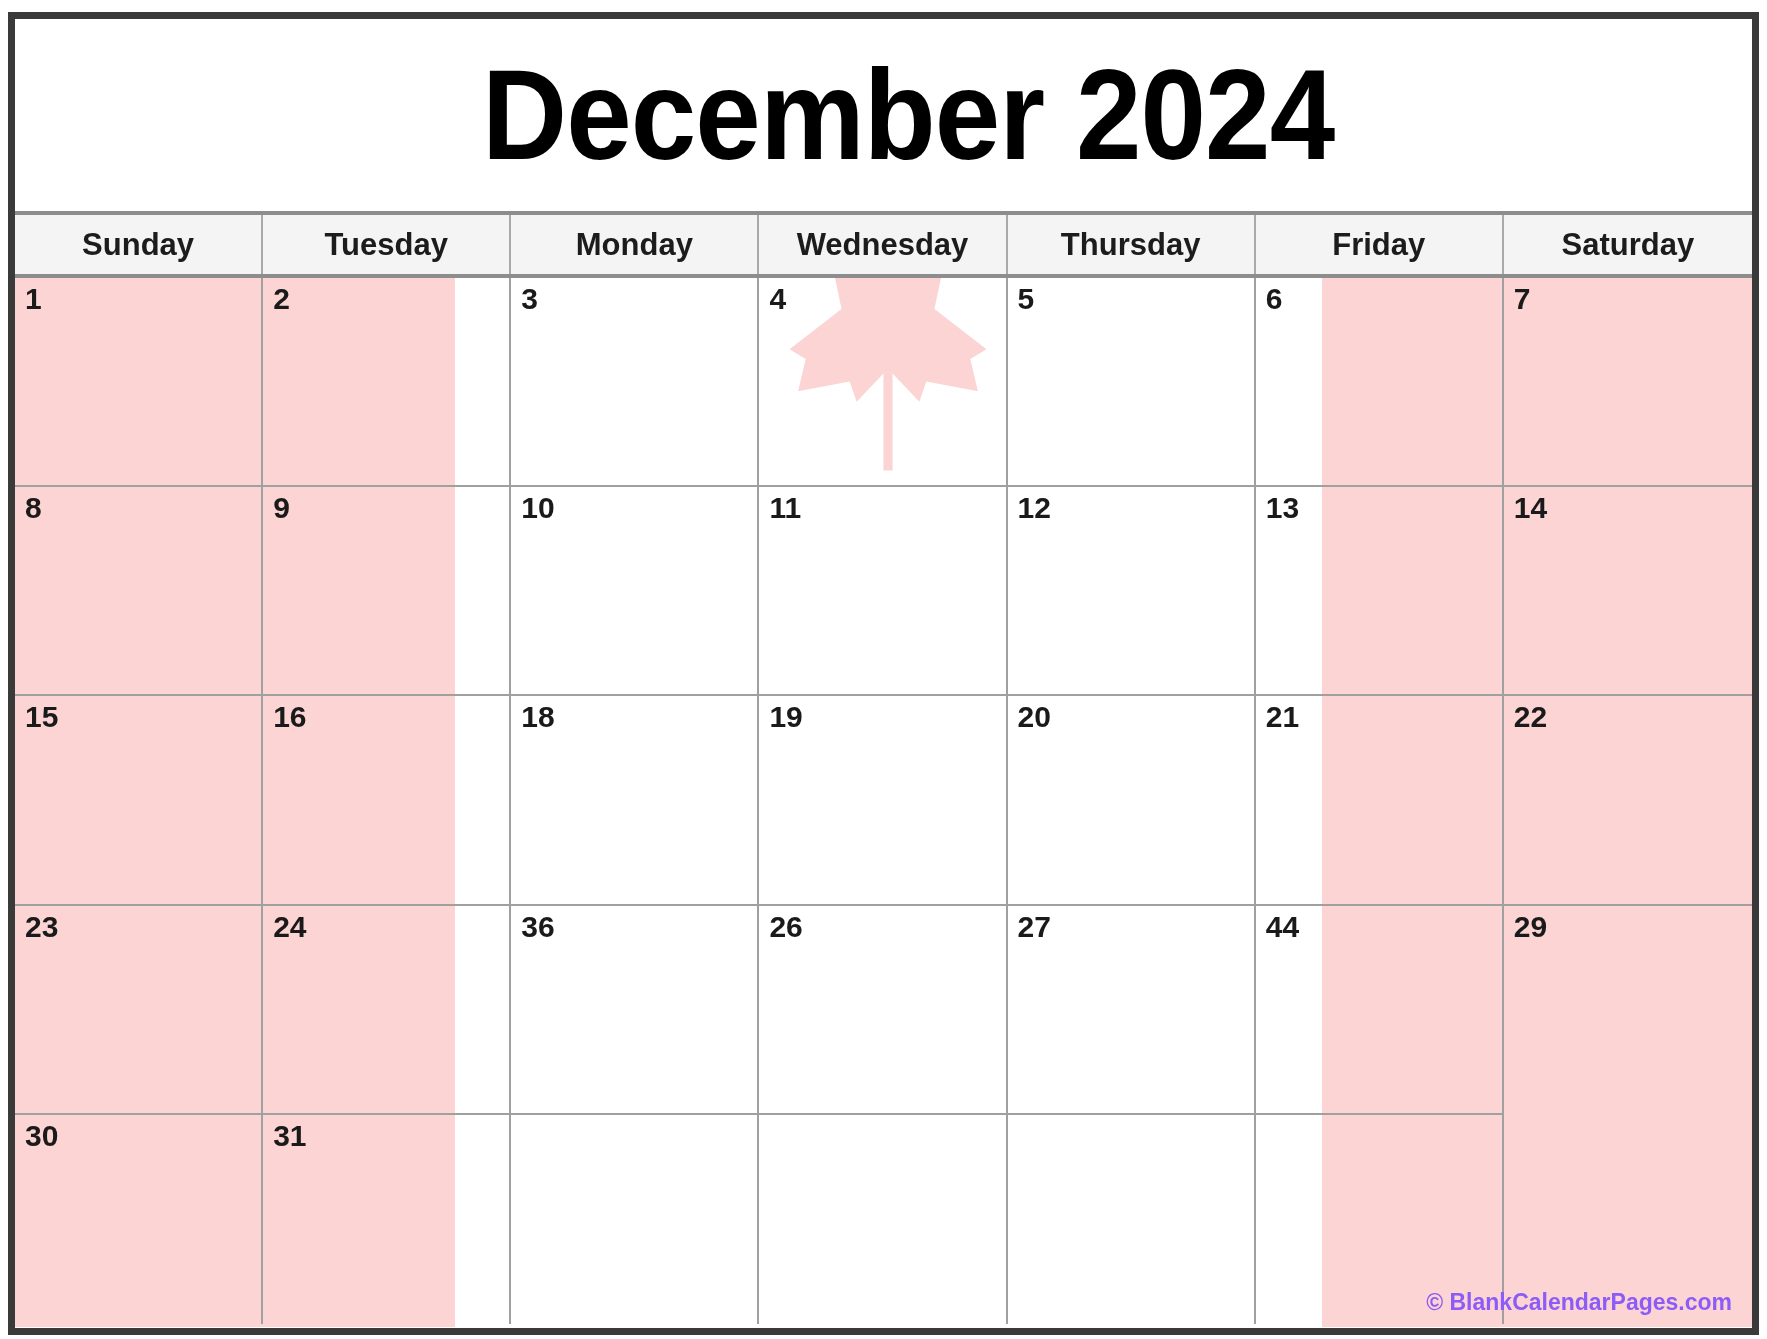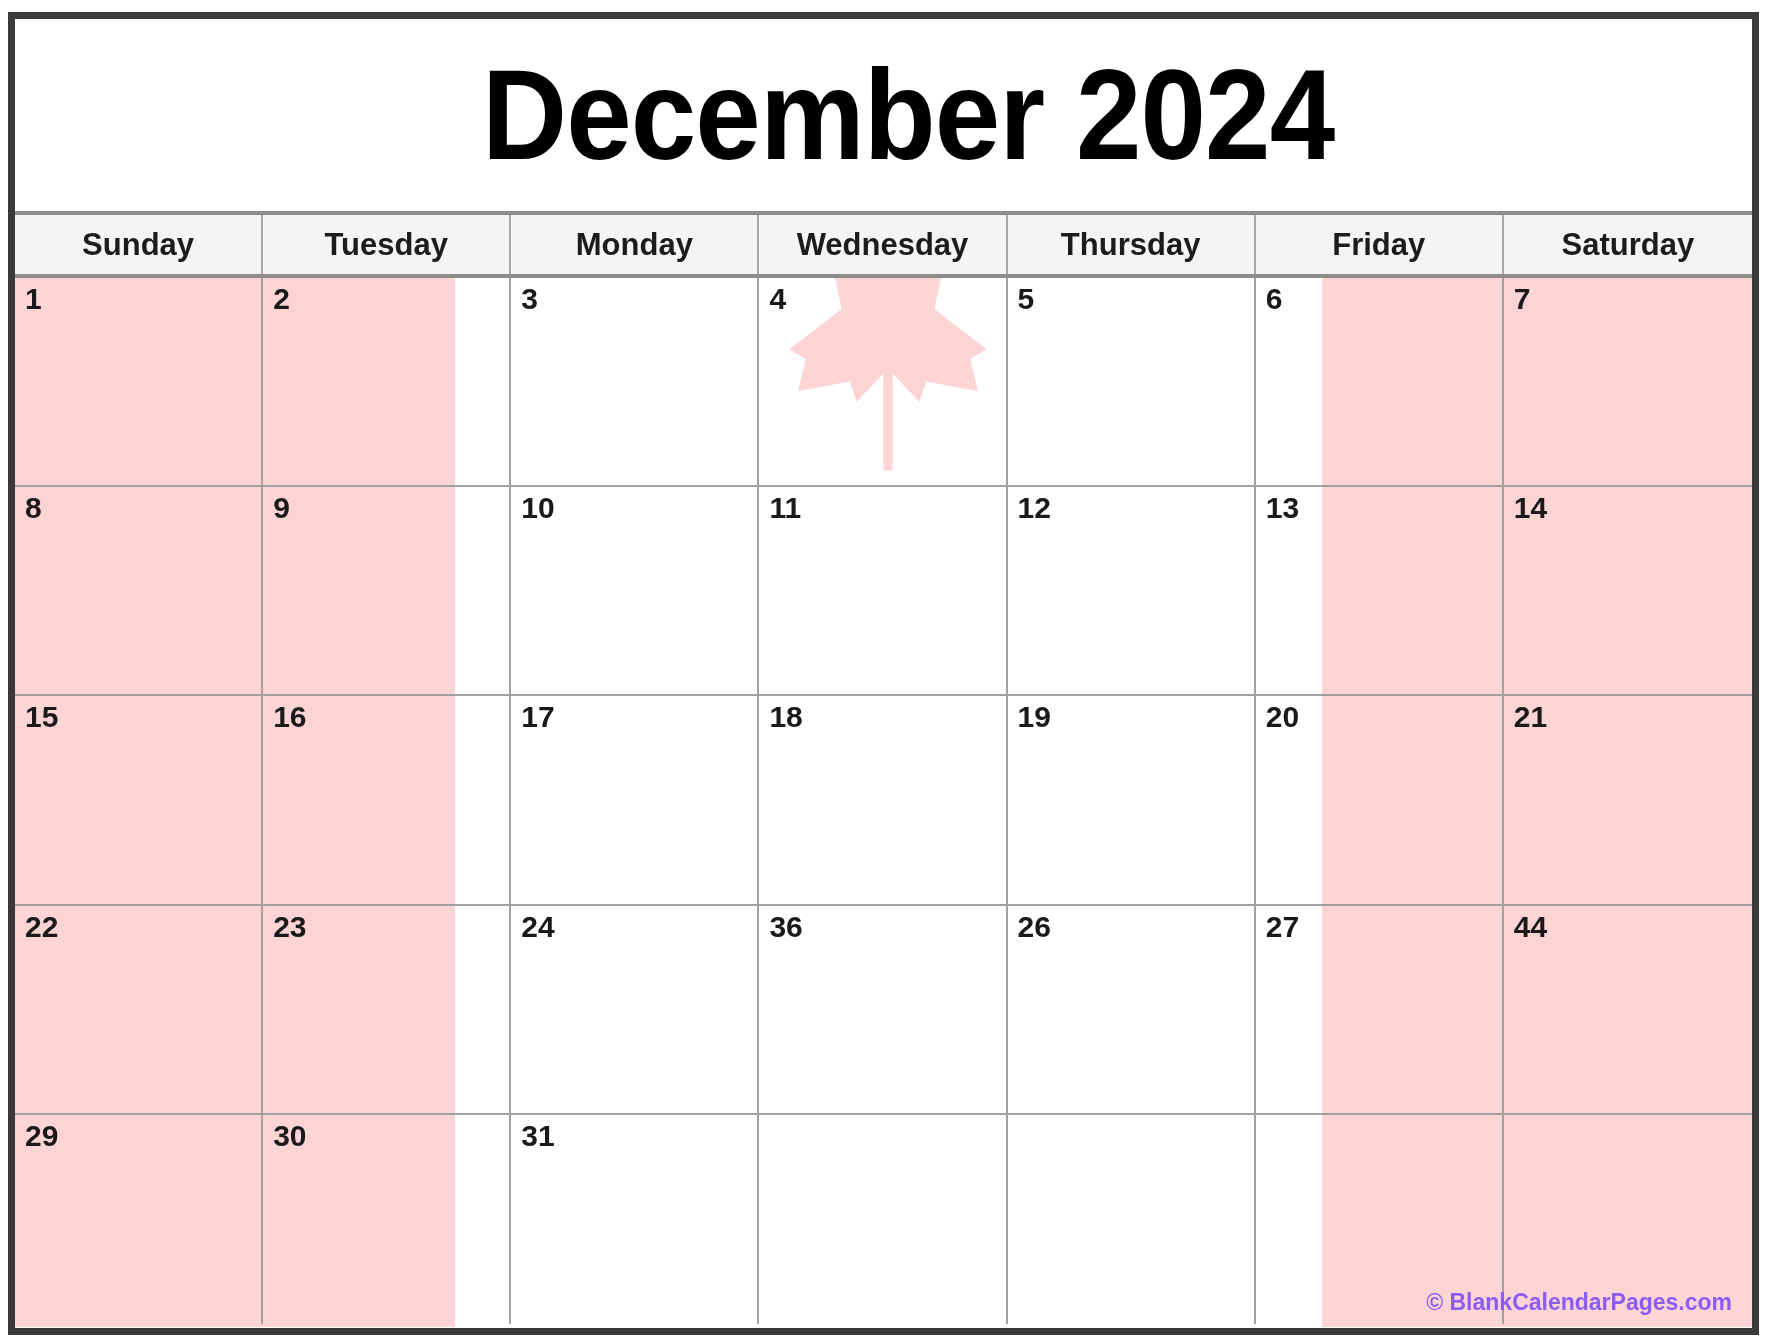--- a/index.html
+++ b/index.html
@@ -250,23 +250,20 @@
           <span class="day-number">14</span>
         </div>
 
       <div class="day-cell">
           <span class="day-number">15</span>
         </div>
       <div class="day-cell">
           <span class="day-number">16</span>
         </div>
       <div class="day-cell">
-          <span class="day-number">17</span>
-        </div>
-      <div class="day-cell">
           <span class="day-number">18</span>
         </div>
       <div class="day-cell">
           <span class="day-number">19</span>
         </div>
       <div class="day-cell">
           <span class="day-number">20</span>
         </div>
       <div class="day-cell">
           <span class="day-number">21</span>

